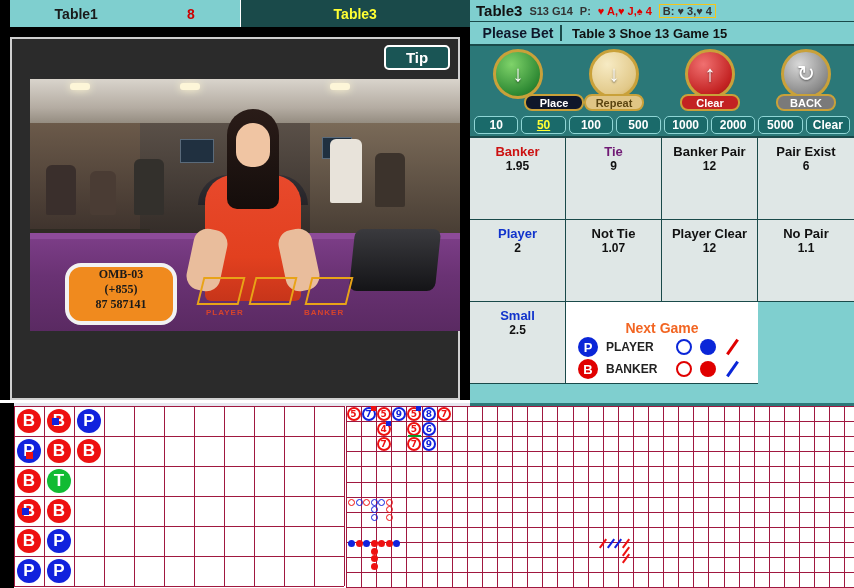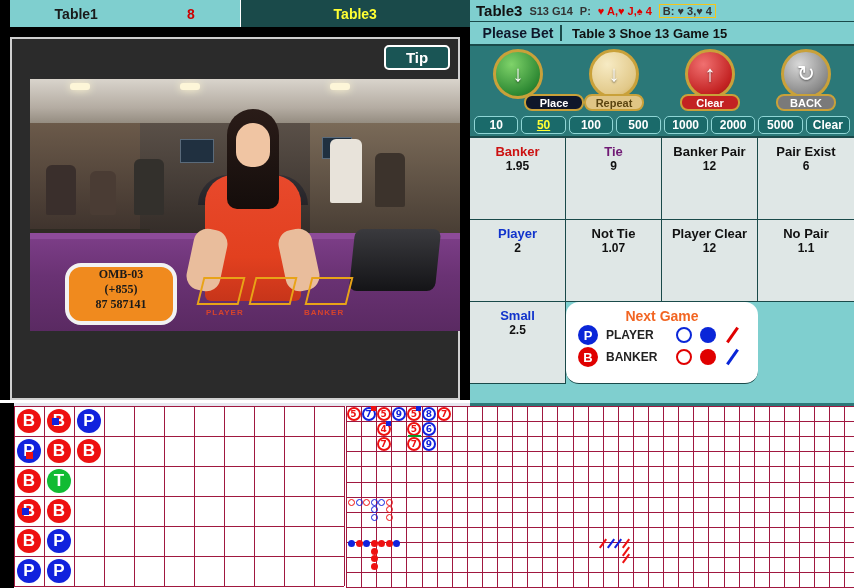--- a/index.html
+++ b/index.html
@@ -110,21 +110,21 @@
 
   .betGrid { display:flex; flex-wrap:wrap; border-top:2px solid #1a4a4a;}
   .betCell { width:96px; height:82px; background:#dfe7e6; border-right:1px solid #1a4a4a; border-bottom:1px solid #1a4a4a;
              padding-top:6px; text-align:center; cursor:pointer;}
   .betCell:nth-child(4n) { border-right:none; }
   .bName { font-size:13px; font-weight:bold; }
   .bOdds { font-size:12px; font-weight:bold; color:#111; }
   .c-banker{color:#cc1111;} .c-tie{color:#701a75;} .c-player{color:#1133cc;}
   .c-dark{color:#111;} .c-big{color:#d3431a;} .c-small{color:#1133cc;}
 
-  .nextGame { width:192px; height:82px; background:#fff; border-bottom:1px solid #1a4a4a; padding-top:6px;border-radius:13px;}
+  .nextGame { width:192px; height:82px; background:#fff; border-bottom:1px solid #1a4a4a; padding-top:18px;}
   .ngTitle { text-align:center; color:#f26522; font-size:14px; font-weight:bold; }
   .ngRow { display:flex; align-items:center; gap:8px; padding:1px 0 1px 12px; }
   .ngBead { width:20px; height:20px; border-radius:50%; color:#fff; font-size:13px; font-weight:bold;
             display:flex; align-items:center; justify-content:center;}
   .ngBead.p { background:#0a26d8;} .ngBead.b { background:#e00000;}
   .ngName { width:62px; font-size:12px; font-weight:bold; color:#222;}
   .ngRing { width:16px; height:16px; border-radius:50%; border:2px solid; background:transparent;}
   .ngDot { width:16px; height:16px; border-radius:50%; }
   .ngSlash{ width:16px; height:16px; position:relative;}
   .ngSlash::after{ content:""; position:absolute; left:7px; top:-1px; width:3px; height:18px; transform:rotate(35deg); }

